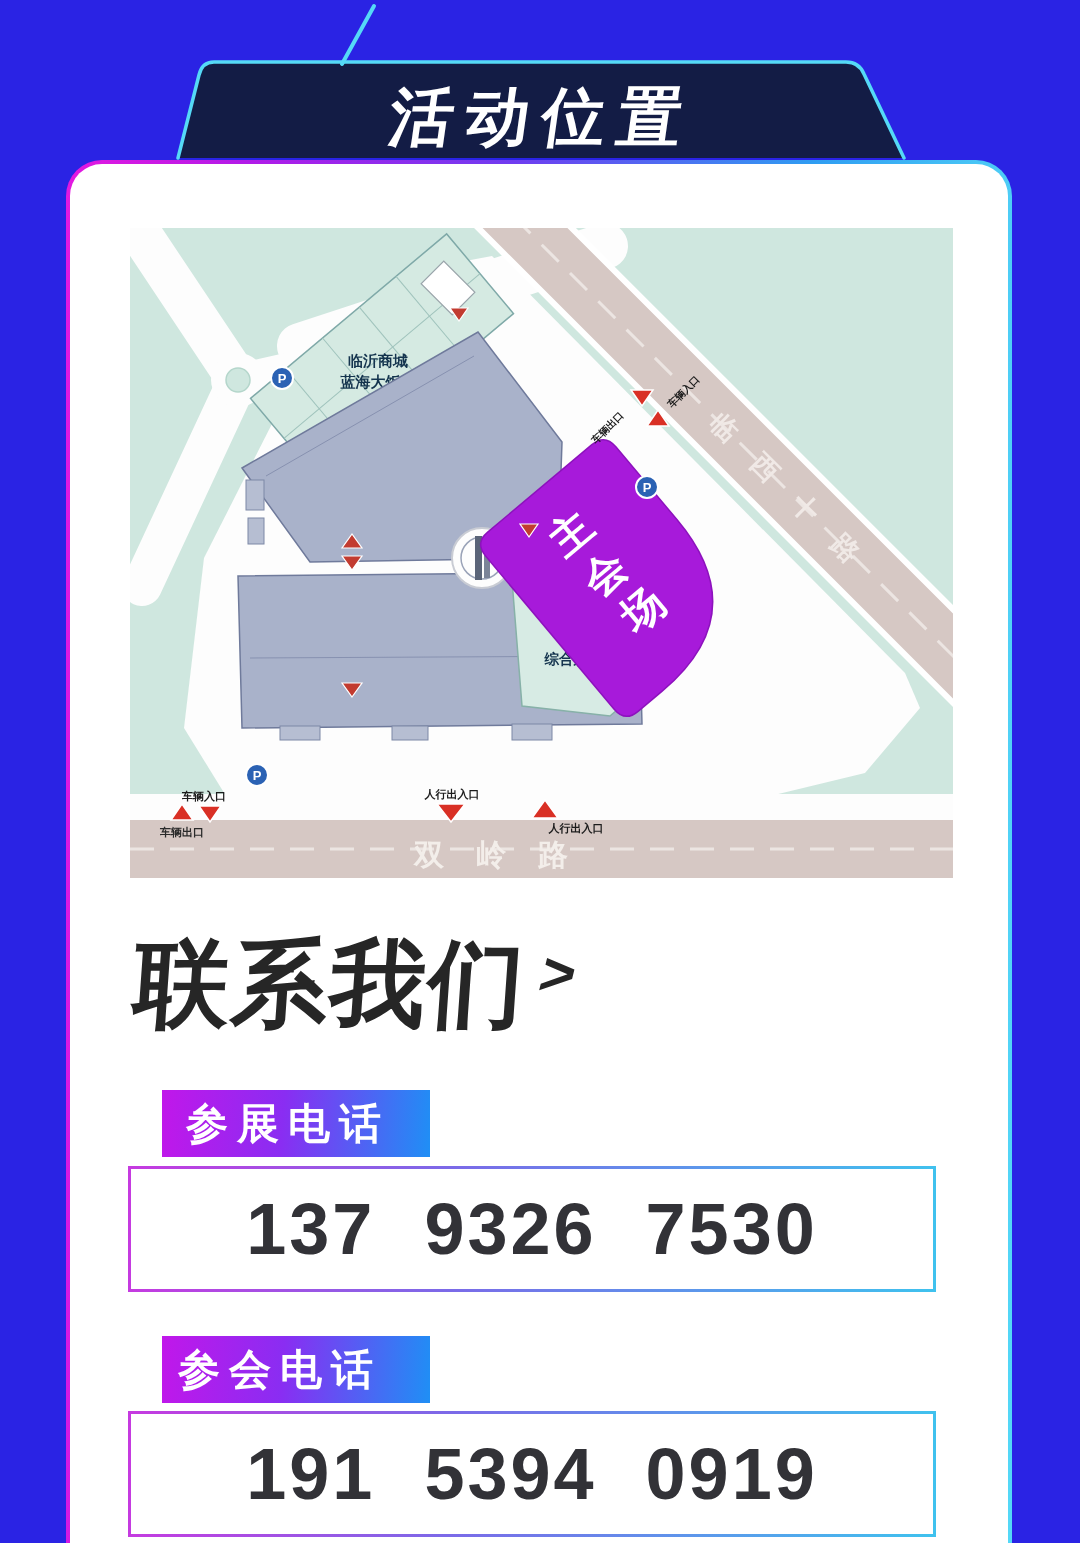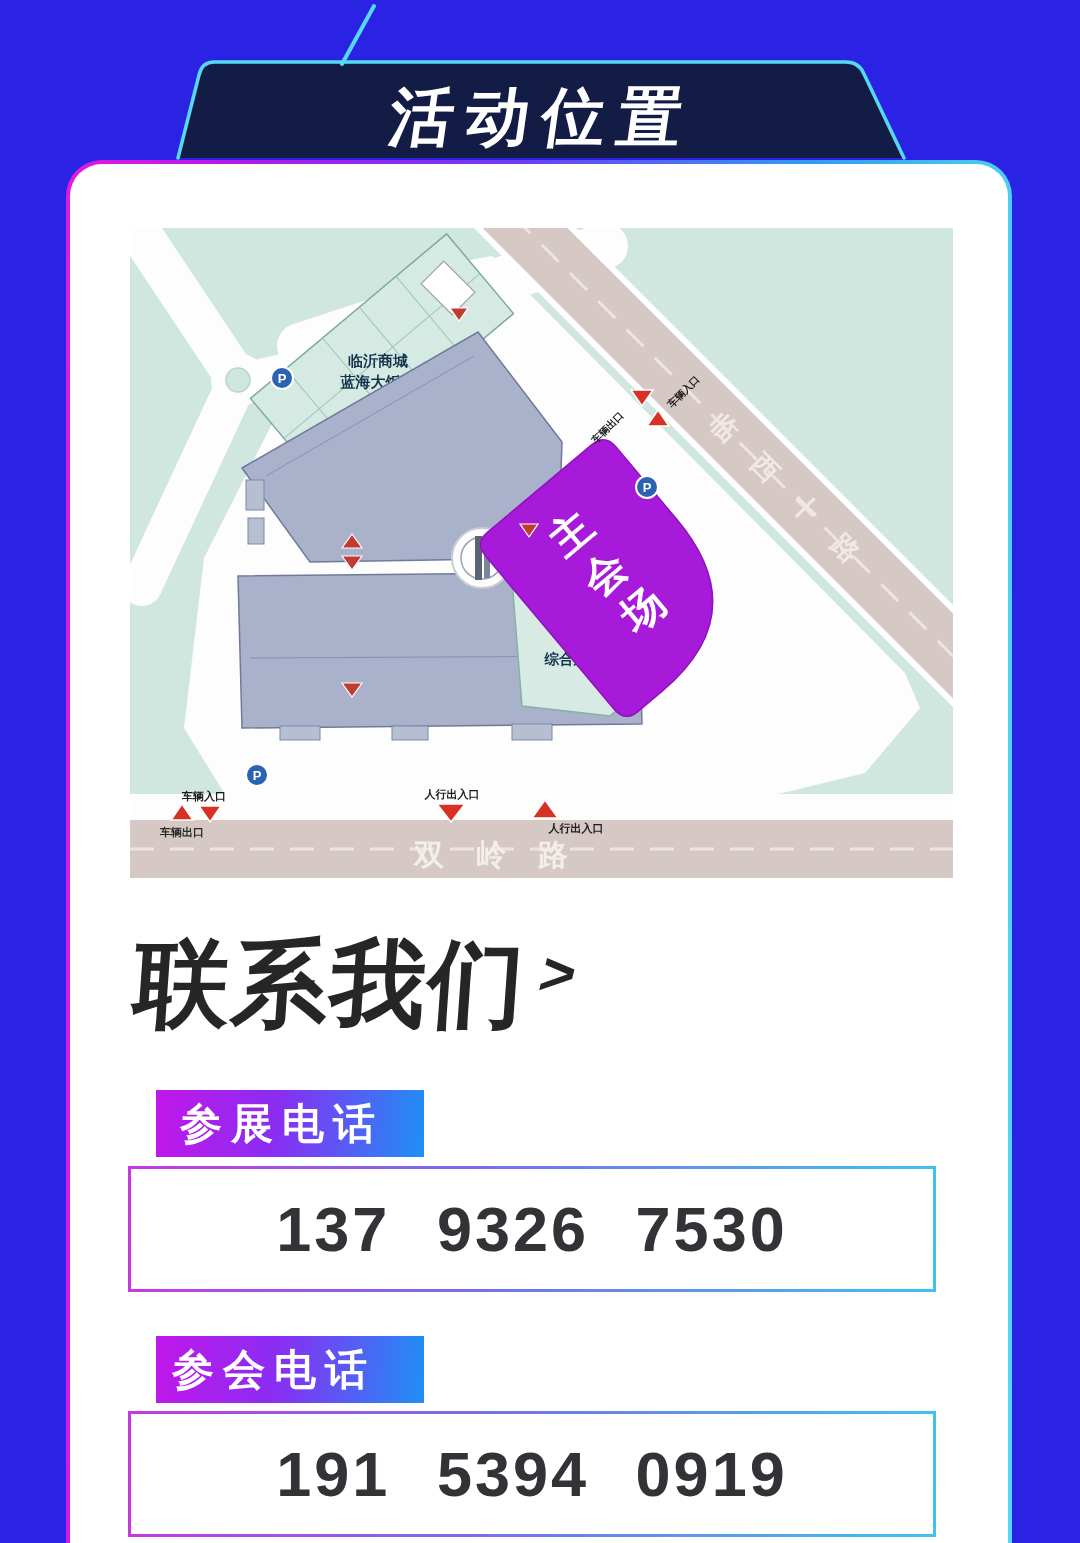--- a/index.html
+++ b/index.html
@@ -17,27 +17,27 @@
     background:linear-gradient(92deg,#e318e0 0%,#b21ae8 18%,#6f3cf0 45%,#2f9df2 75%,#55d9f7 100%);}
   .card{position:relative;width:100%;height:100%;background:#ffffff;border-radius:32px;overflow:hidden;}
   
   .map-wrap{position:absolute;left:60px;top:64px;width:823px;height:650px;overflow:hidden;}
   
   .contact-heading{position:absolute;left:64px;top:772px;display:flex;align-items:flex-start;
     color:#262626;transform:skewX(-4deg);cursor:pointer;}
   .contact-heading .txt{font-size:96px;line-height:1;font-weight:900;letter-spacing:2px;}
   .contact-heading .arrow{font-size:60px;line-height:1;font-weight:900;margin-left:14px;margin-top:8px;
     transform:skewX(-10deg);}
-  .phone-label{position:absolute;left:86px;width:268px;height:67px;display:flex;align-items:center;
+  .phone-label{position:absolute;left:92px;width:268px;height:67px;display:flex;align-items:center;
     padding-left:24px;color:#fff;font-size:42px;font-weight:bold;letter-spacing:9px;white-space:nowrap;
     background:linear-gradient(95deg,#c117ea 0%,#8a2df2 45%,#1f8ff5 100%);}
   .phone-box{position:absolute;left:58px;width:808px;height:126px;padding:3px;
     background:linear-gradient(92deg,#c63ae0 0%,#7b6ae8 40%,#3fc2ee 100%);}
   .phone-box .inner{width:100%;height:100%;background:#fff;display:flex;align-items:center;justify-content:center;}
-  .phone-num{font-size:63px;font-weight:bold;color:#323237;letter-spacing:3px;word-spacing:26px;white-space:nowrap;}
+  .phone-num{font-size:72px;font-weight:bold;color:#323237;letter-spacing:3px;word-spacing:26px;white-space:nowrap;}
   .pos-label1{top:926px;} .pos-box1{top:1002px;}
   .pos-label2{top:1172px;padding-left:16px;} .pos-box2{top:1247px;}
 </style>
 </head>
 <body>
 
 <div id="stage">
 
   <svg class="banner-svg" width="1080" height="172" viewBox="0 0 1080 172">
     <path d="M 214,62 L 846,62 Q 859,62 864,74 L 904,158 L 178,158 L 199,75 Q 202,62 214,62 Z" fill="#131c45"></path>

